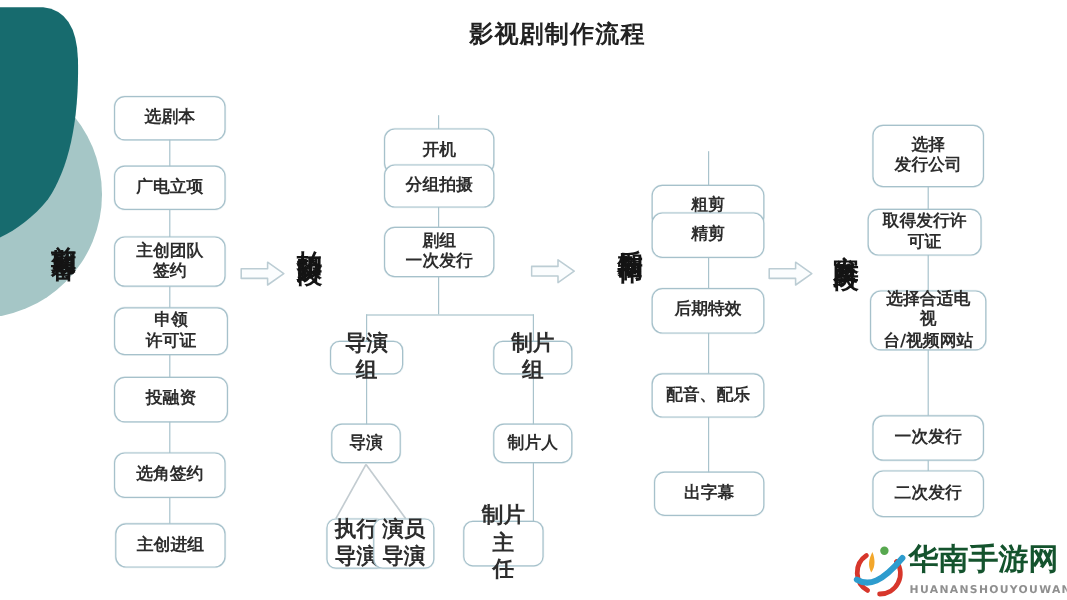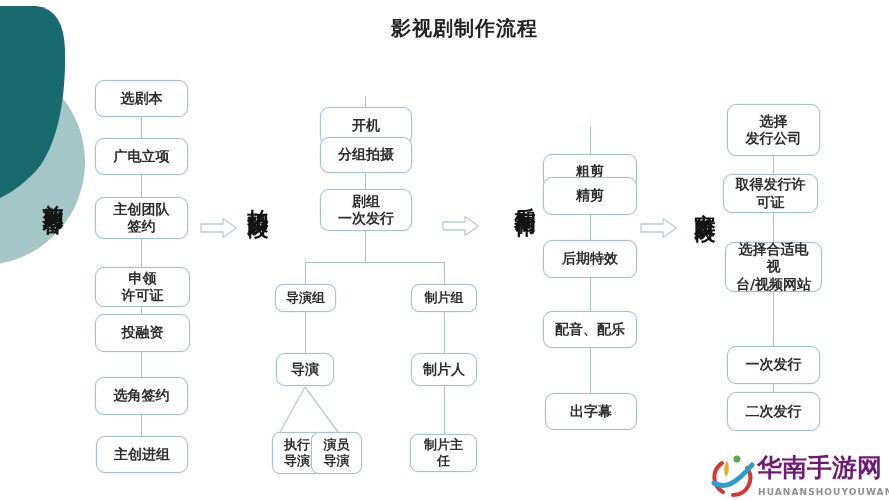--- a/index.html
+++ b/index.html
@@ -14,35 +14,35 @@
   }
   .box{
     position:absolute;box-sizing:border-box;z-index:2;
     background:#ffffff;border:1.5px solid #a6c1cb;border-radius:9px;
     display:flex;align-items:center;justify-content:center;
     text-align:center;white-space:pre-line;
     font-size:14px;font-weight:600;color:#2d2d2d;line-height:1.25;
     box-shadow:0 0 0 .5px rgba(168,194,204,.25);
     padding:6px;
   }
-  .box.small{font-size:13px;border-radius:8px;}
+  .box.small{font-size:18px;border-radius:8px;}
   .vline{position:absolute;width:1px;background:#a9c3cc;z-index:1;}
   .hline{position:absolute;height:1px;background:#a9c3cc;z-index:1;}
   .stage-label{
     position:absolute;z-index:2;
     writing-mode:vertical-rl;text-orientation:upright;
     font-size:21px;font-weight:700;color:#141414;letter-spacing:3px;
   }
   .flow-arrow{position:absolute;z-index:2;}
   .deco{position:absolute;left:0;top:0;z-index:1;}
   .diag{position:absolute;z-index:1;}
   .logo{position:absolute;z-index:3;}
   .logo-name{
     position:absolute;left:757px;top:453px;
-    font-size:25px;font-weight:800;color:#701a75;line-height:1.2;
+    font-size:25px;font-weight:800;color:#14532d;line-height:1.2;font-family:Liberation Mono, monospace;
   }
   .logo-sub{
     position:absolute;left:758px;top:487px;
     font-size:9px;font-weight:600;color:#8f8f8f;letter-spacing:1.1px;
   }
 </style>
 </head>
 <body>
 
 <svg class="deco" width="150" height="300" viewBox="0 0 150 300">
@@ -79,39 +79,39 @@
 <div class="vline" style="left:773px;top:121px;height:289px;"></div>
 <svg class="diag" style="left:265px;top:386px;" width="85" height="48" viewBox="0 0 85 48">
   <line x1="40" y1="1" x2="15" y2="46" stroke="#c3ccd1" stroke-width="1.4"></line>
   <line x1="40" y1="1" x2="73" y2="46" stroke="#c3ccd1" stroke-width="1.4"></line>
 </svg>
 
 <div class="box" style="left:95px;top:80px;width:93px;height:37px;">选剧本</div>
 <div class="box" style="left:95px;top:138px;width:93px;height:37px;">广电立项</div>
 <div class="box" style="left:95px;top:197px;width:93px;height:42px;text-align:center;">主创团队
 签约</div>
-<div class="box" style="left:95px;top:256px;width:95px;height:40px;margin-top:11px;">申领
+<div class="box" style="left:95px;top:256px;width:95px;height:40px;">申领
 许可证</div>
 <div class="box" style="left:95px;top:314px;width:95px;height:38px;">投融资</div>
 <div class="box" style="left:95px;top:377px;width:93px;height:38px;">选角签约</div>
 <div class="box" style="left:96px;top:436px;width:92px;height:37px;">主创进组</div>
 
 <div class="box" style="left:320px;top:78px;width:92px;height:38px;margin-top:29px;">开机</div>
 <div class="box" style="left:320px;top:137px;width:92px;height:36px;">分组拍摄</div>
 <div class="box" style="left:320px;top:189px;width:92px;height:42px;">剧组
 一次发行</div>
 <div class="box small" style="left:275px;top:284px;width:61px;height:28px;">导演组</div>
 <div class="box" style="left:276px;top:353px;width:58px;height:33px;">导演</div>
 <div class="box small" style="left:254px;top:432px;width:50px;height:42px;margin-left:18px;">执行
 导演</div>
 <div class="box small" style="left:311px;top:432px;width:51px;height:42px;">演员
 导演</div>
 <div class="box small" style="left:411px;top:284px;width:66px;height:28px;">制片组</div>
 <div class="box" style="left:411px;top:353px;width:66px;height:33px;">制片人</div>
-<div class="box small" style="left:410px;top:434px;width:67px;height:38px;">制片主
+<div class="box small" style="left:386px;top:434px;width:67px;height:38px;">制片主
 任</div>
 
 <div class="box" style="left:543px;top:110px;width:94px;height:36px;margin-top:44px;">粗剪</div>
 <div class="box" style="left:543px;top:177px;width:94px;height:38px;">精剪</div>
 <div class="box" style="left:543px;top:240px;width:94px;height:38px;">后期特效</div>
 <div class="box" style="left:543px;top:311px;width:94px;height:37px;">配音、配乐</div>
 <div class="box" style="left:545px;top:393px;width:92px;height:37px;">出字幕</div>
 
 <div class="box" style="left:727px;top:104px;width:93px;height:52px;">选择
 发行公司</div>

